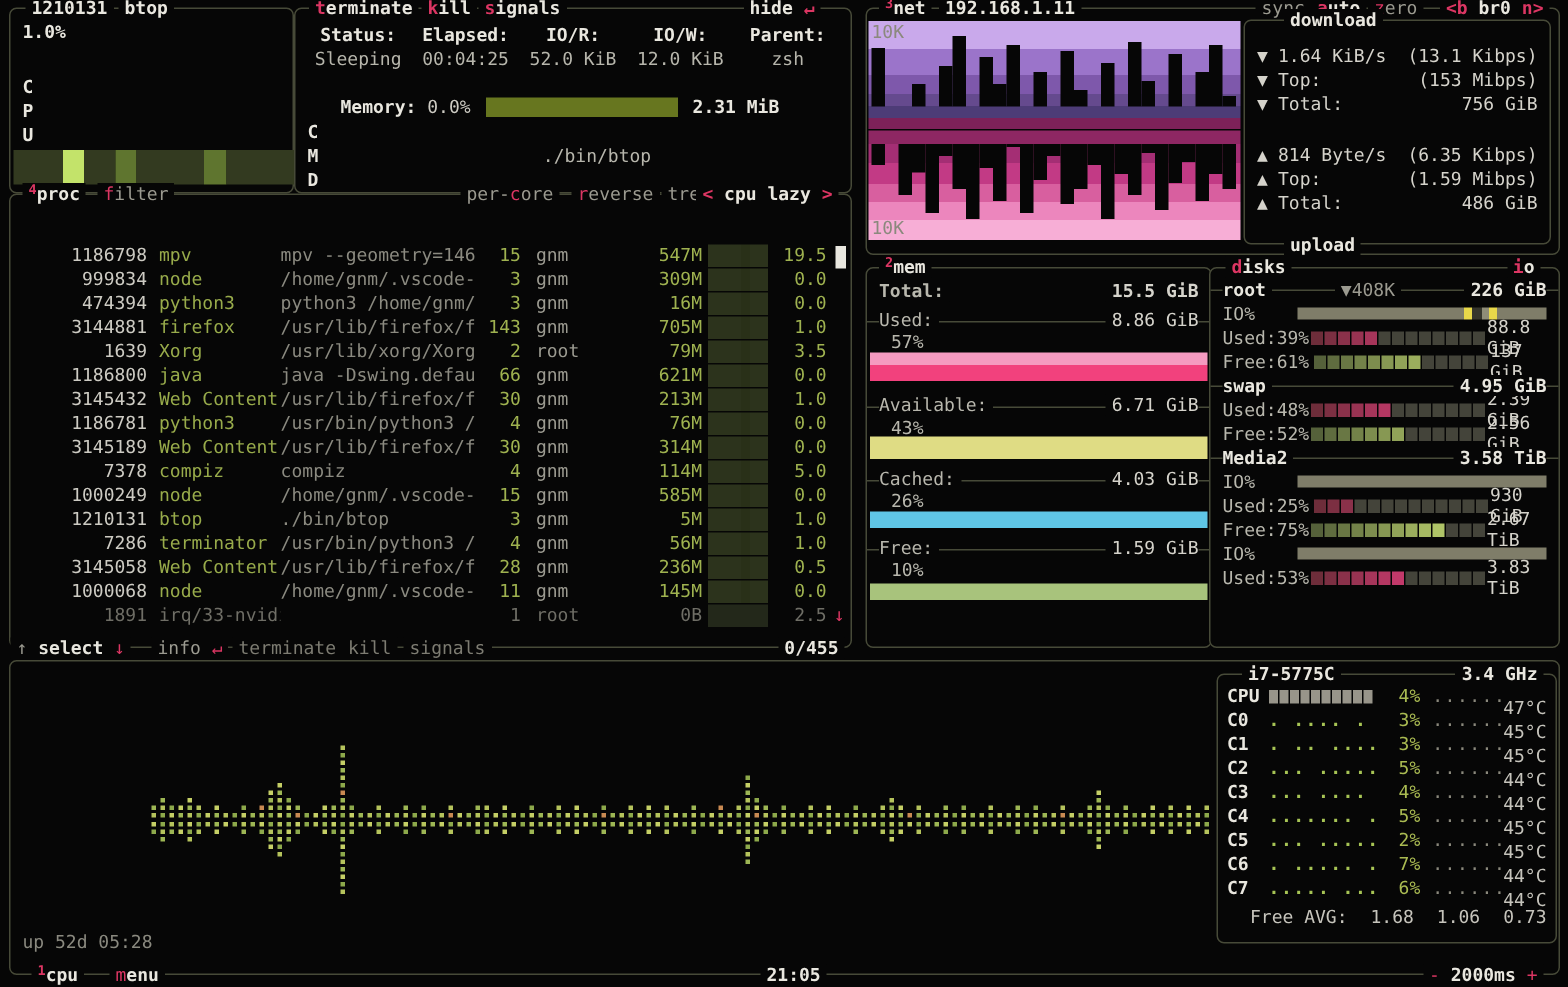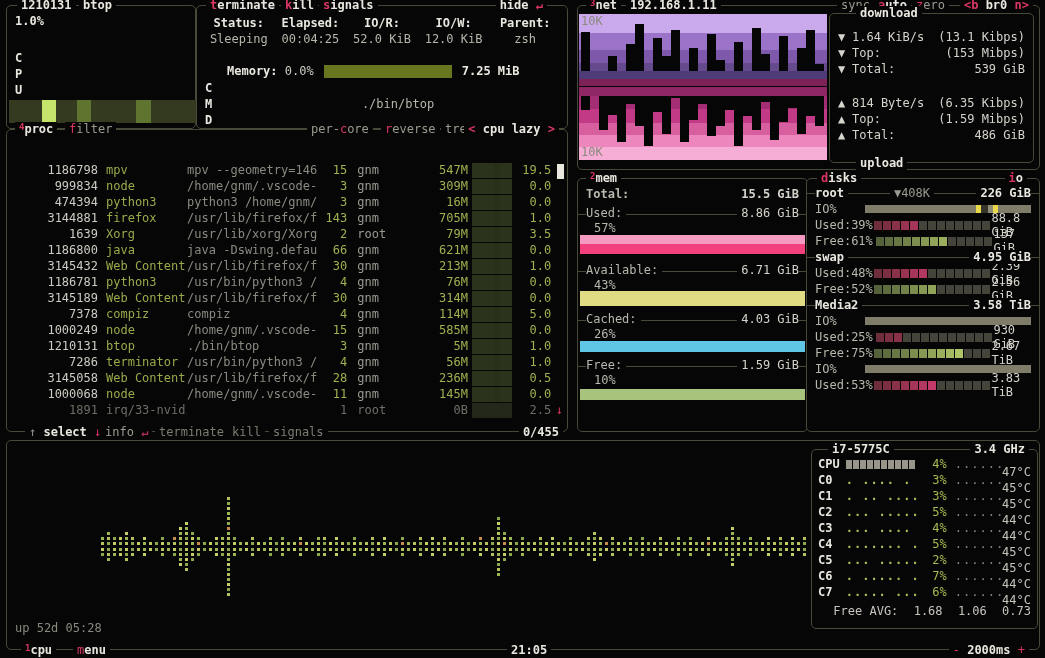--- a/index.html
+++ b/index.html
@@ -157,21 +157,21 @@
     <div class="d-grid val" style="top:26px">
       <span>Sleeping</span>
         <span>00:04:25</span>
         <span>52.0 KiB</span>
         <span>12.0 KiB</span>
         <span>zsh</span>
     </div>
     <div id="d-memrow">
       <span class="white">Memory:</span>&nbsp;<span>0.0%</span>
       <span id="d-membar"></span>
-      <span class="white">7.25 MiB</span>
+      <span class="white">2.31 MiB</span>
     </div>
     <div class="vlabel" id="d-cmd-label">
       <div>C</div>
       <div>M</div>
       <div>D</div>
     </div>
     <div id="d-cmd">./bin/btop</div>
   </div>
 
   <div class="box" id="box-net">
@@ -255,21 +255,21 @@
           <span class="nval">(13.1 Kibps)</span>
       </div>
       <div class="nrow" style="top:32px">
         <span class="arr">▼</span>
         <span>Top:</span>
           <span class="nval">(153 Mibps)</span>
       </div>
       <div class="nrow" style="top:48px">
         <span class="arr">▼</span>
         <span>Total:</span>
-          <span class="nval">539 GiB</span>
+          <span class="nval">756 GiB</span>
       </div>
       <div class="nrow" style="top:82px">
         <span class="arr">▲</span>
         <span>814 Byte/s</span>
           <span class="nval">(6.35 Kibps)</span>
       </div>
       <div class="nrow" style="top:98px">
         <span class="arr">▲</span>
         <span>Top:</span>
           <span class="nval">(1.59 Mibps)</span>
@@ -464,21 +464,21 @@
           <span class="c-thr">1</span>
           <span class="c-user">root</span>
           <span class="c-mem">0B</span>
           <span class="c-graph"></span>
           <span class="c-cpu">2.5</span>
           <span class="c-arr">↓</span>
         </div>
       </div>
     <div id="proc-scroll"></div>
 
-    <span class="bfoot" style="left:18px"><span class="dim">↑</span> <span class="white">select</span> <span class="key">↓</span></span>
+    <span class="bfoot" style="left:0"><span class="dim">↑</span> <span class="white">select</span> <span class="key">↓</span></span>
     <span class="bfoot dim" style="left:94px"><span>info</span> <span class="key">↵</span></span>
     <span class="bfoot dim2" style="left:148px">terminate</span>
     <span class="bfoot dim2" style="left:221px">kill</span>
     <span class="bfoot dim2" style="left:262px">signals</span>
     <span class="bfoot white" style="right:4px">0/455</span>
   </div>
 
   <div class="box" id="box-mem">
     <span class="btitle" style="left:8px"><span class="sup">2</span><span>mem</span></span>
     <div class="mrow" style="top:8px">

